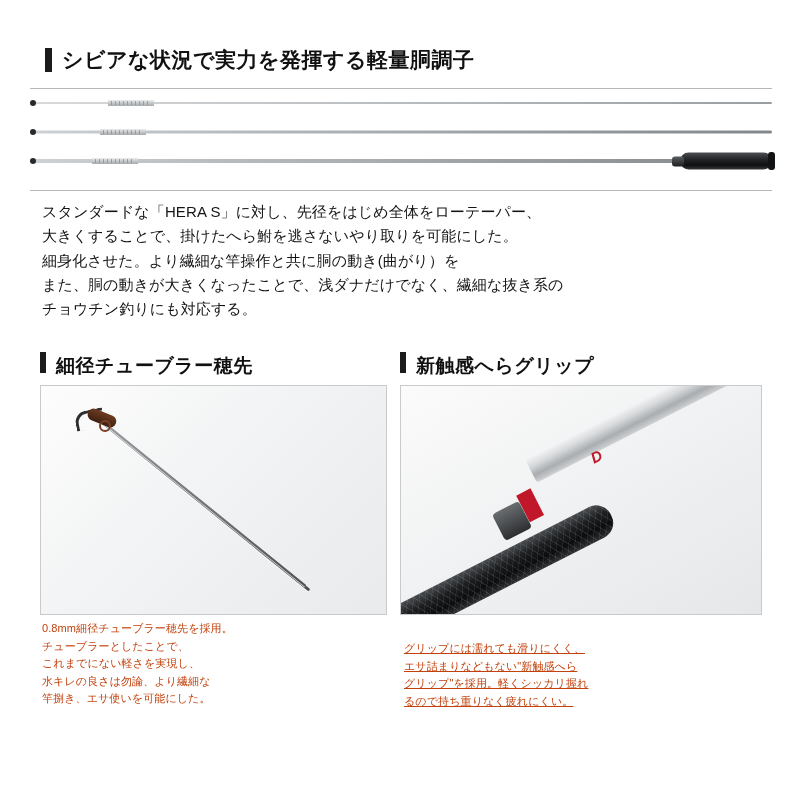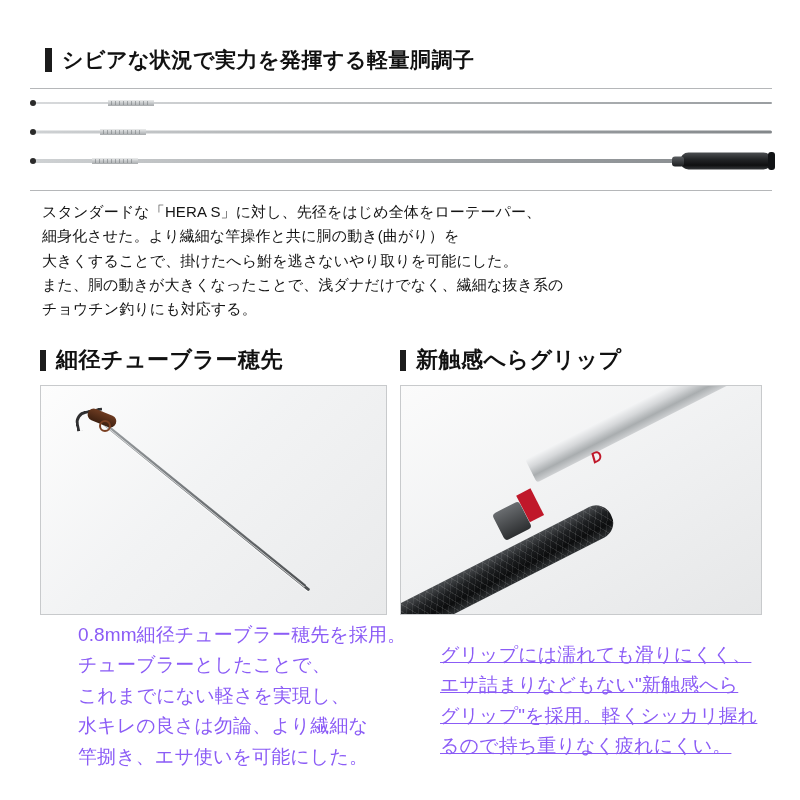--- a/index.html
+++ b/index.html
@@ -34,21 +34,22 @@
     flex: 0 0 auto;
   }
   .heading .htext {
     font-size: 21px;
     font-weight: bold;
     letter-spacing: 0.5px;
     color: #111111;
     white-space: nowrap;
   }
   .heading.small .htext {
-    font-size: 22px;
+    font-size: 19px;
+    margin-top: 8px;
   }
   .heading.small .bar {
     height: 21px;
     width: 6px;
   }
 
   
   #top-heading {
     position: absolute;
     left: 45px;
@@ -330,25 +331,24 @@
     height: 30px;
     background: linear-gradient(to bottom, #6a6d70, #2c2e30);
     transform-origin: center;
     transform: rotate(-27deg);
     border-radius: 4px;
   }
 
   
   .caption {
     position: absolute;
-    font-size: 19px;
+    font-size: 11px;
     line-height: 1.60;
-    color: #8b5cf6;
+    color: #c2410c;
     letter-spacing: 0.1px;
-    margin-left: 36px;
   }
   #caption-tip {
     left: 42px;
     top: 620px;
     width: 345px;
   }
   #caption-grip {
     left: 404px;
     top: 640px;
     width: 360px;
@@ -391,22 +391,22 @@
       </span>
       <span class="grip"></span>
       <span class="butt-cap"></span>
     </div>
   </div>
 
   <div class="rule" id="rule-bottom"></div>
 
   <div id="main-desc">
     <p>スタンダードな「HERA S」に対し、先径をはじめ全体をローテーパー、</p>
+    <p>大きくすることで、掛けたへら鮒を逃さないやり取りを可能にした。</p>
     <p>細身化させた。より繊細な竿操作と共に胴の動き(曲がり）を</p>
-    <p>大きくすることで、掛けたへら鮒を逃さないやり取りを可能にした。</p>
     <p>また、胴の動きが大きくなったことで、浅ダナだけでなく、繊細な抜き系の</p>
     <p>チョウチン釣りにも対応する。</p>
   </div>
 
   <div class="heading small" id="heading-tip">
     <span class="bar"></span>
     <span class="htext">細径チューブラー穂先</span>
   </div>
 
   <div class="heading small" id="heading-grip">

